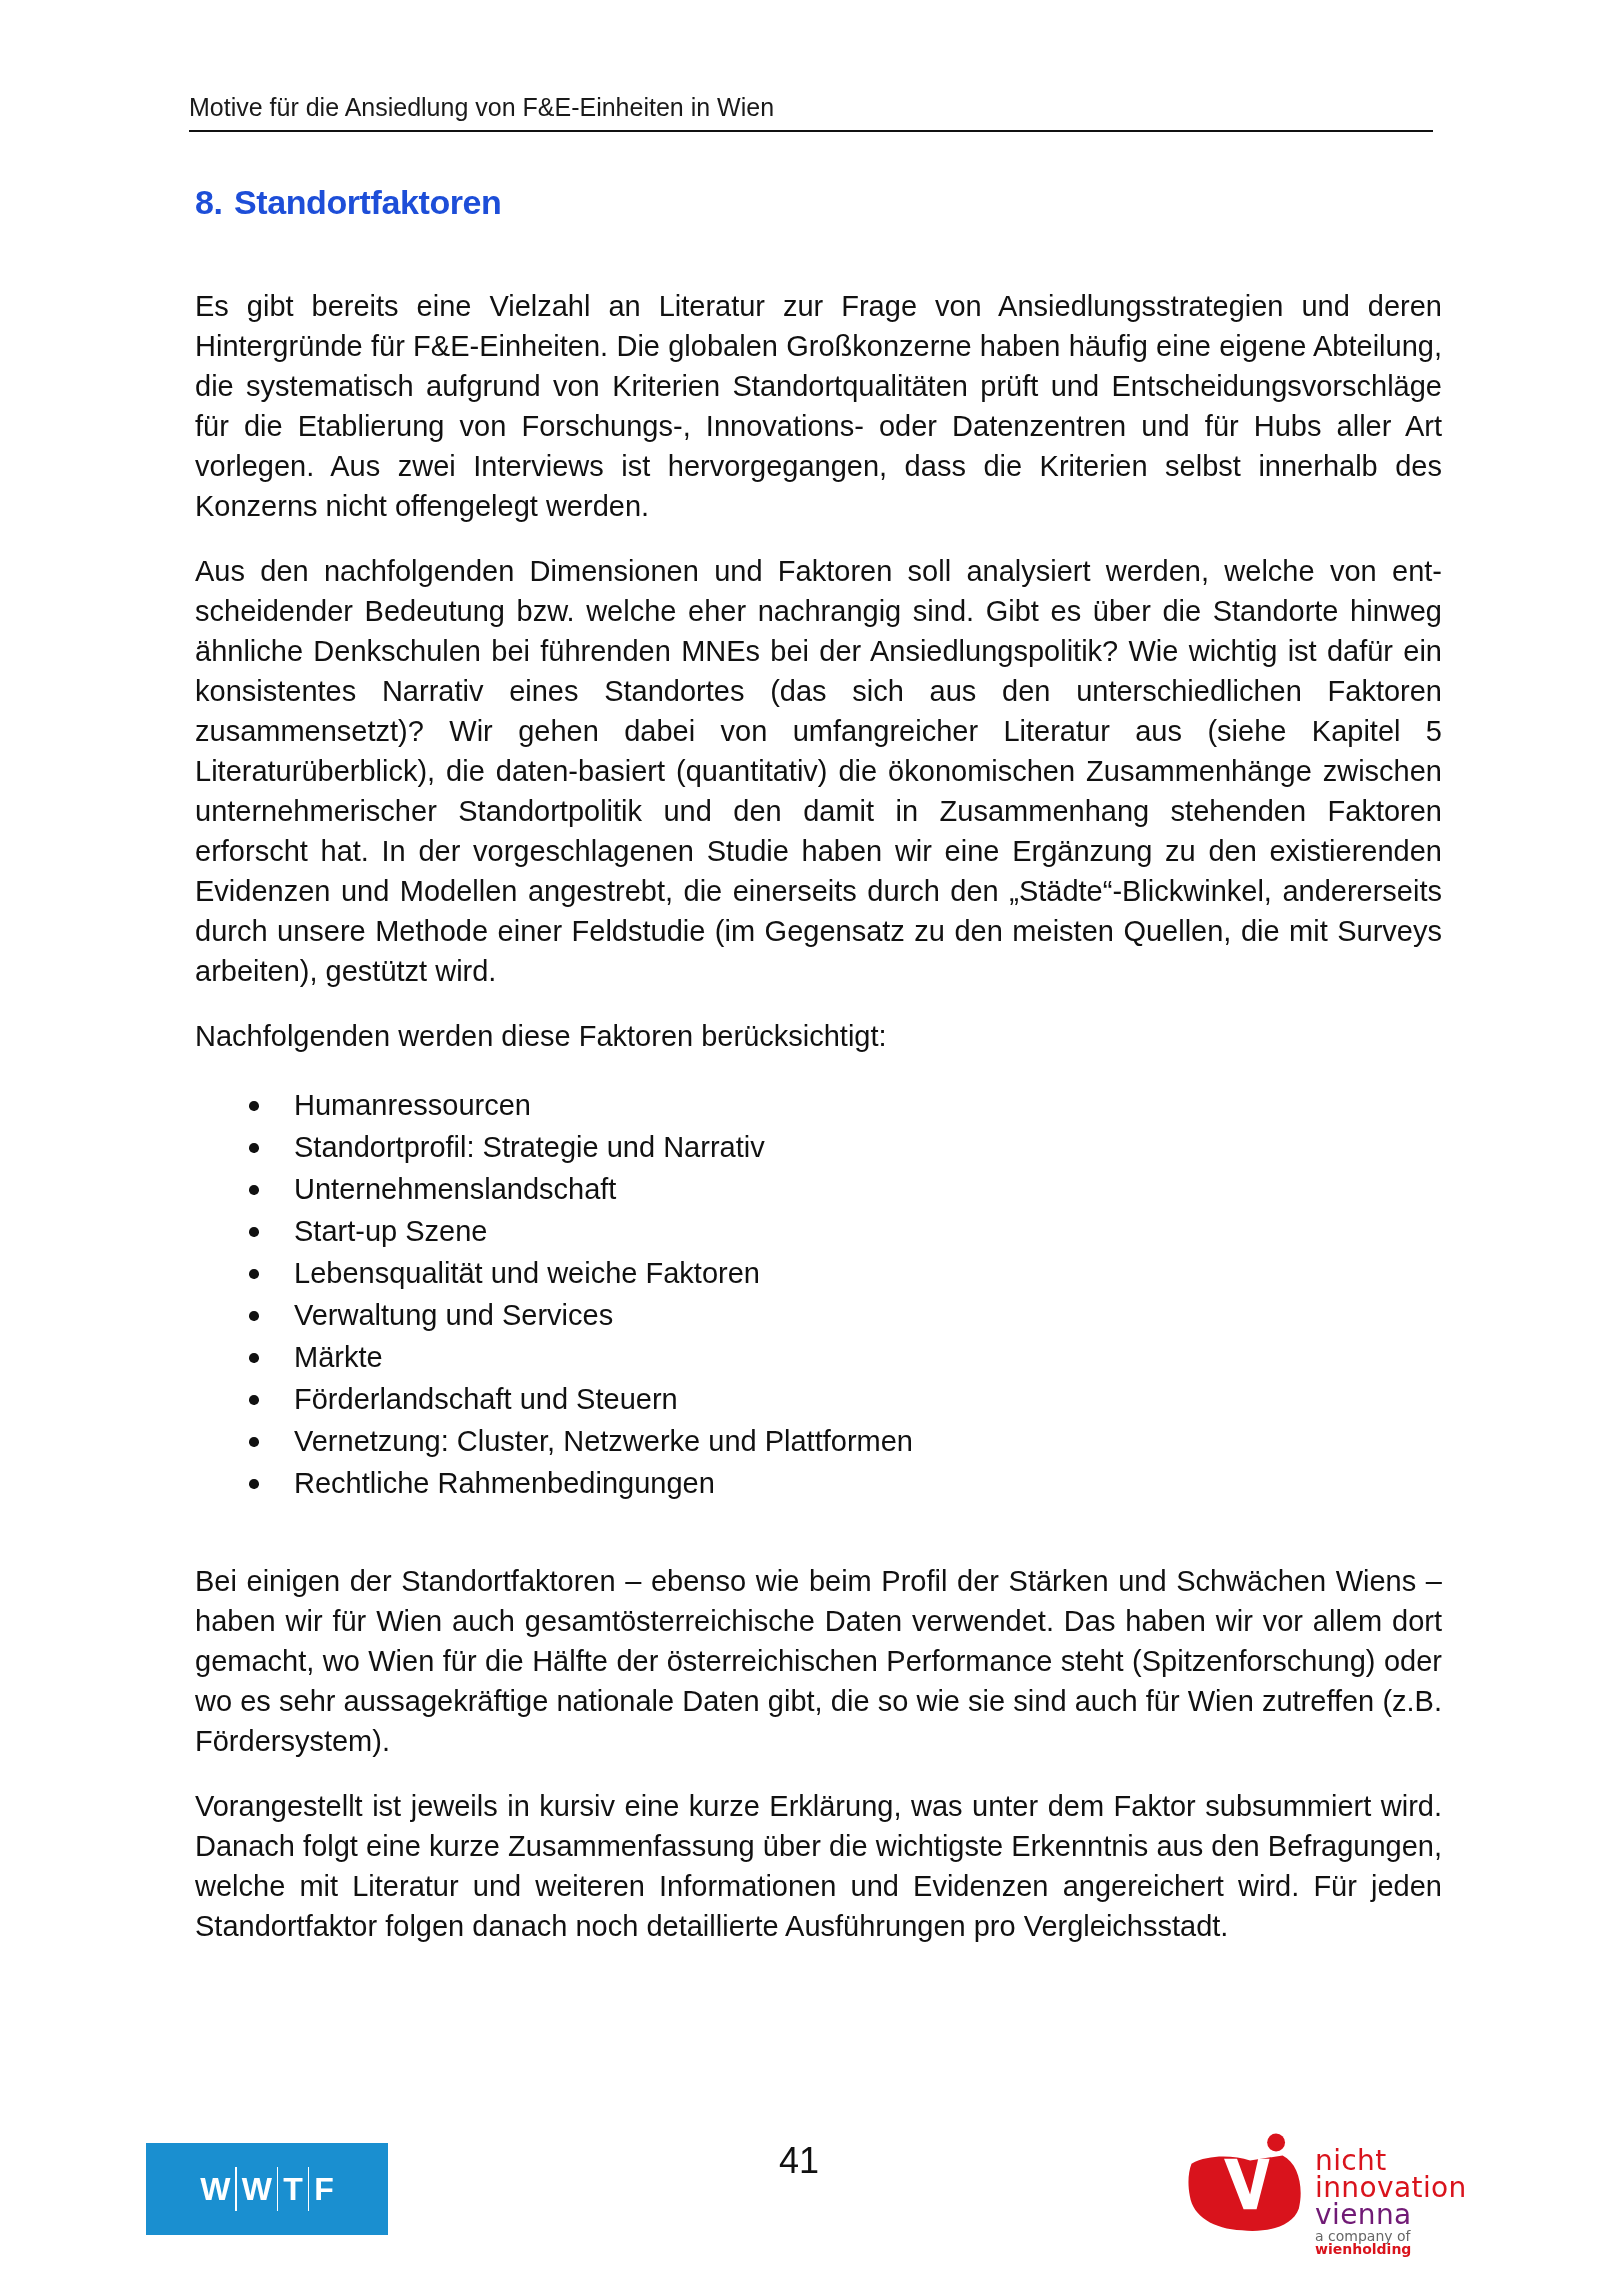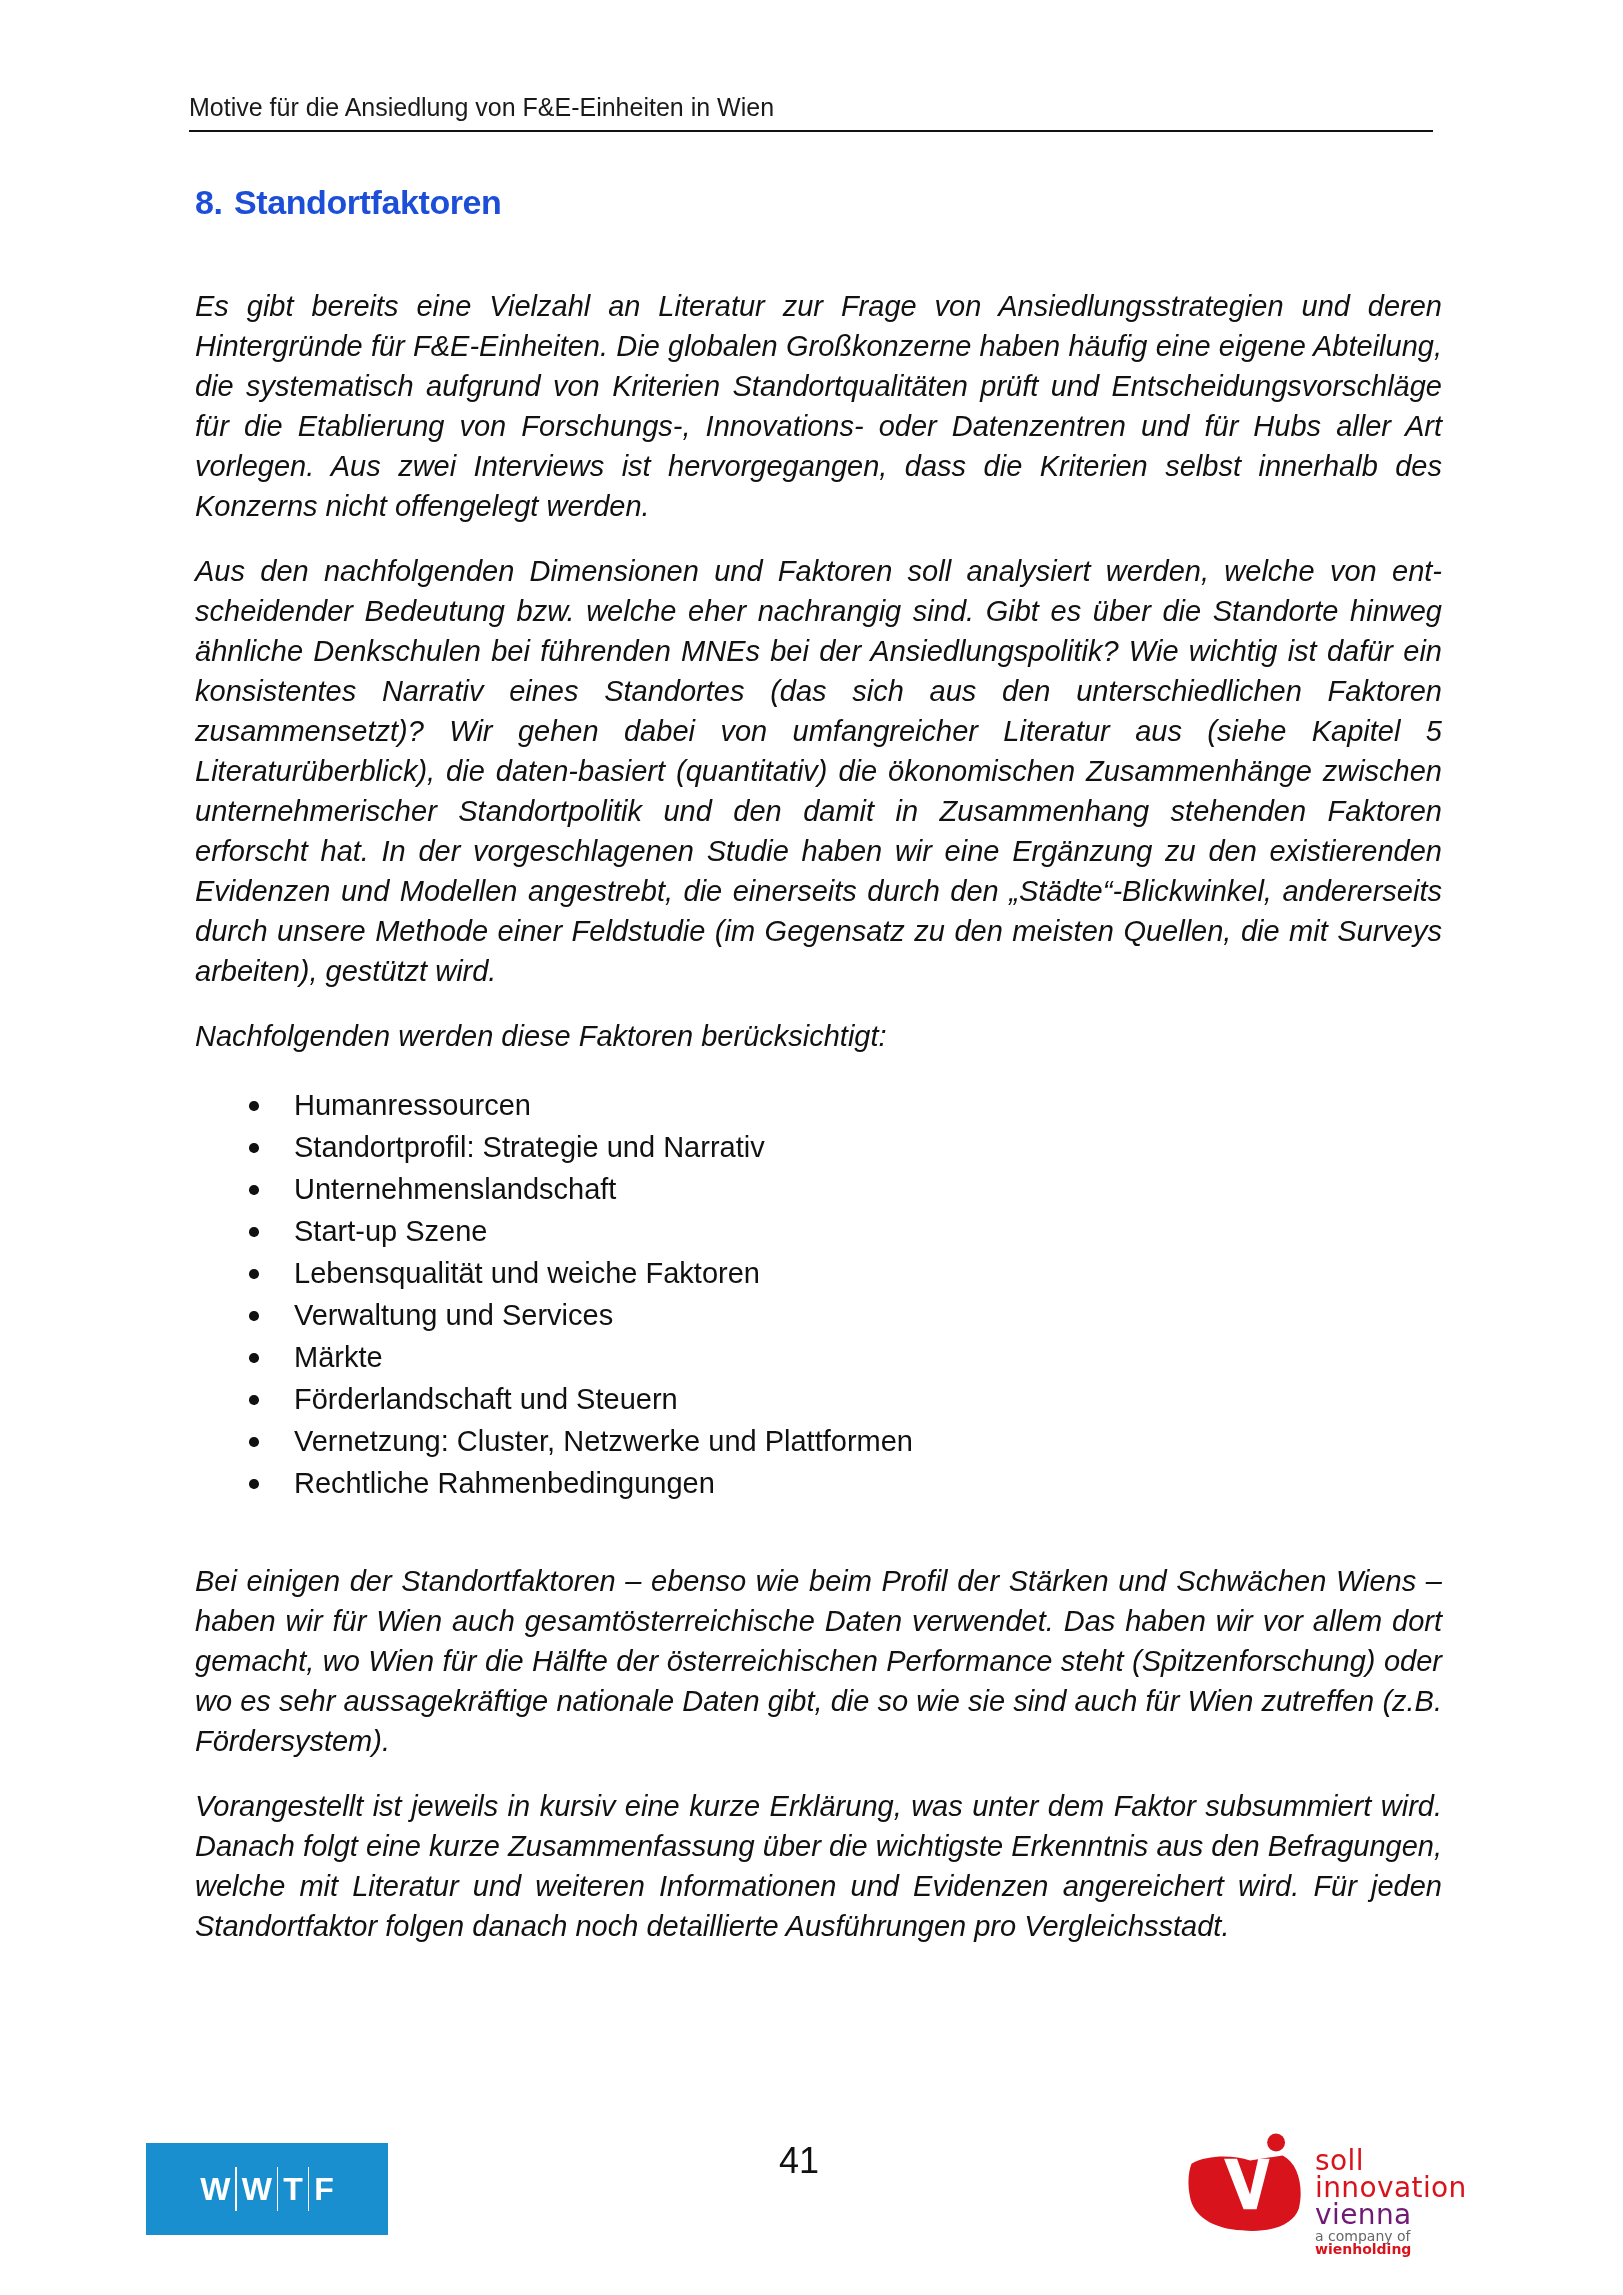--- a/index.html
+++ b/index.html
@@ -16,21 +16,21 @@
   }
   .chapter-title {
     position: absolute; left: 195px; top: 183px; margin: 0;
     font-size: 34px; font-weight: bold; color: #1d4ed8; letter-spacing: -0.4px;
   }
   .chapter-title .num { margin-right: 11.4px; }
   .body {
     position: absolute; left: 195px; width: 1247px; top: 286px;
     font-size: 29px; line-height: 40px; color: #111;
   }
-  .body p { margin: 0; text-align: justify; hyphens: manual; font-style: italic; }
+  .body p { margin: 0; text-align: justify; hyphens: manual; }
   .p1 { margin-bottom: 25px !important; }
   .p2 { margin-bottom: 25px !important; }
   .p3 { margin-bottom: 28px !important; }
   ul.factors { list-style: none; margin: 0 0 57px 0; padding: 0; }
   ul.factors li { position: relative; padding-left: 99px; line-height: 42px; }
   ul.factors li .bullet {
     position: absolute; left: 54px; top: 17px; width: 9.7px; height: 9.7px;
     background: #111; border-radius: 50%;
   }
   .p4 { margin-bottom: 25px !important; }
@@ -95,19 +95,19 @@
   </div>
 </div>
 
 <div class="uiv-logo">
   <svg width="122" height="106" viewBox="0 0 150 130" style="position:absolute;left:0;top:0;">
     <path d="M8 40 C 30 28, 60 30, 80 36 L 120 30 C 140 40, 146 70, 140 95 C 132 118, 100 125, 70 122 C 35 120, 10 105, 6 80 C 3 65, 4 50, 8 40 Z" fill="#d9131c"></path>
     <path d="M48 34 L 72 96 L 88 96 L 104 34 L 90 34 L 80 78 L 64 34 Z" fill="#ffffff"></path>
     <circle cx="112" cy="14" r="11" fill="#d9131c"></circle>
   </svg>
   <div class="uiv-text">
-    <div class="l1">soll</div>
+    <div class="l1">nicht</div>
     <div class="l2">innovation</div>
     <div class="l3">vienna</div>
     <div class="l4"><span>a company of</span> <span class="holding">wienholding</span></div>
   </div>
 </div>
 
 
 </body></html>

